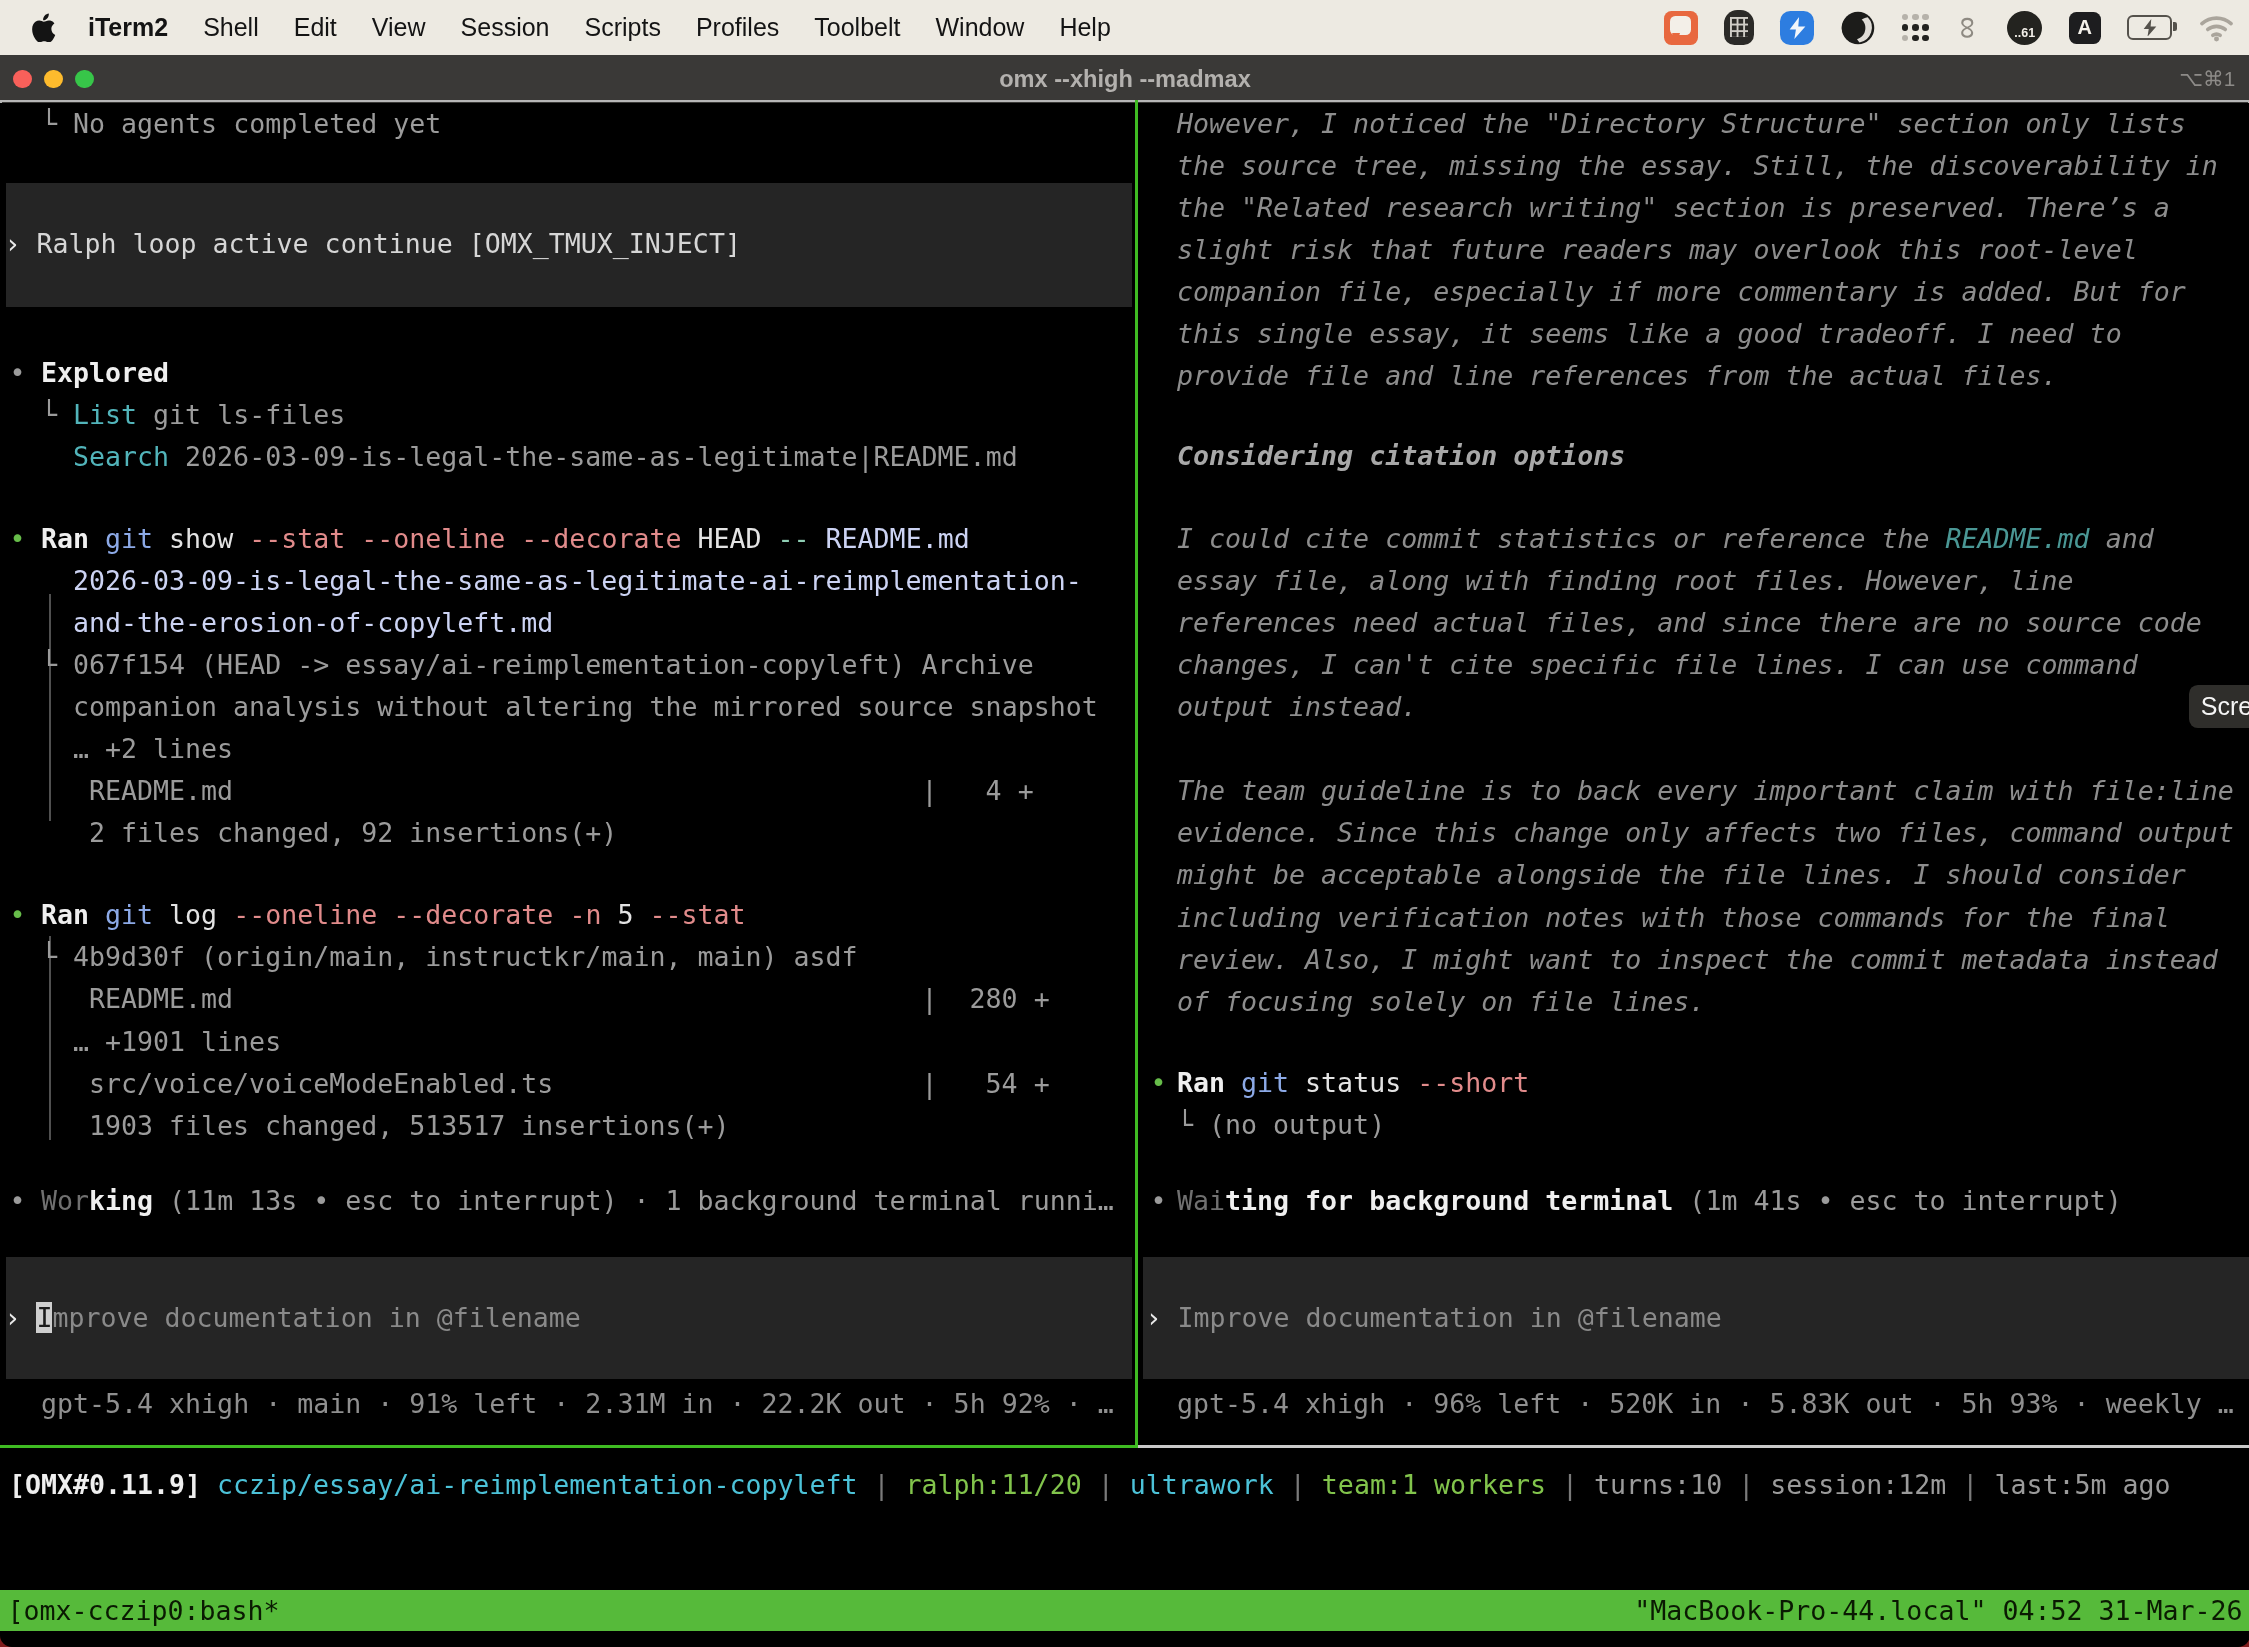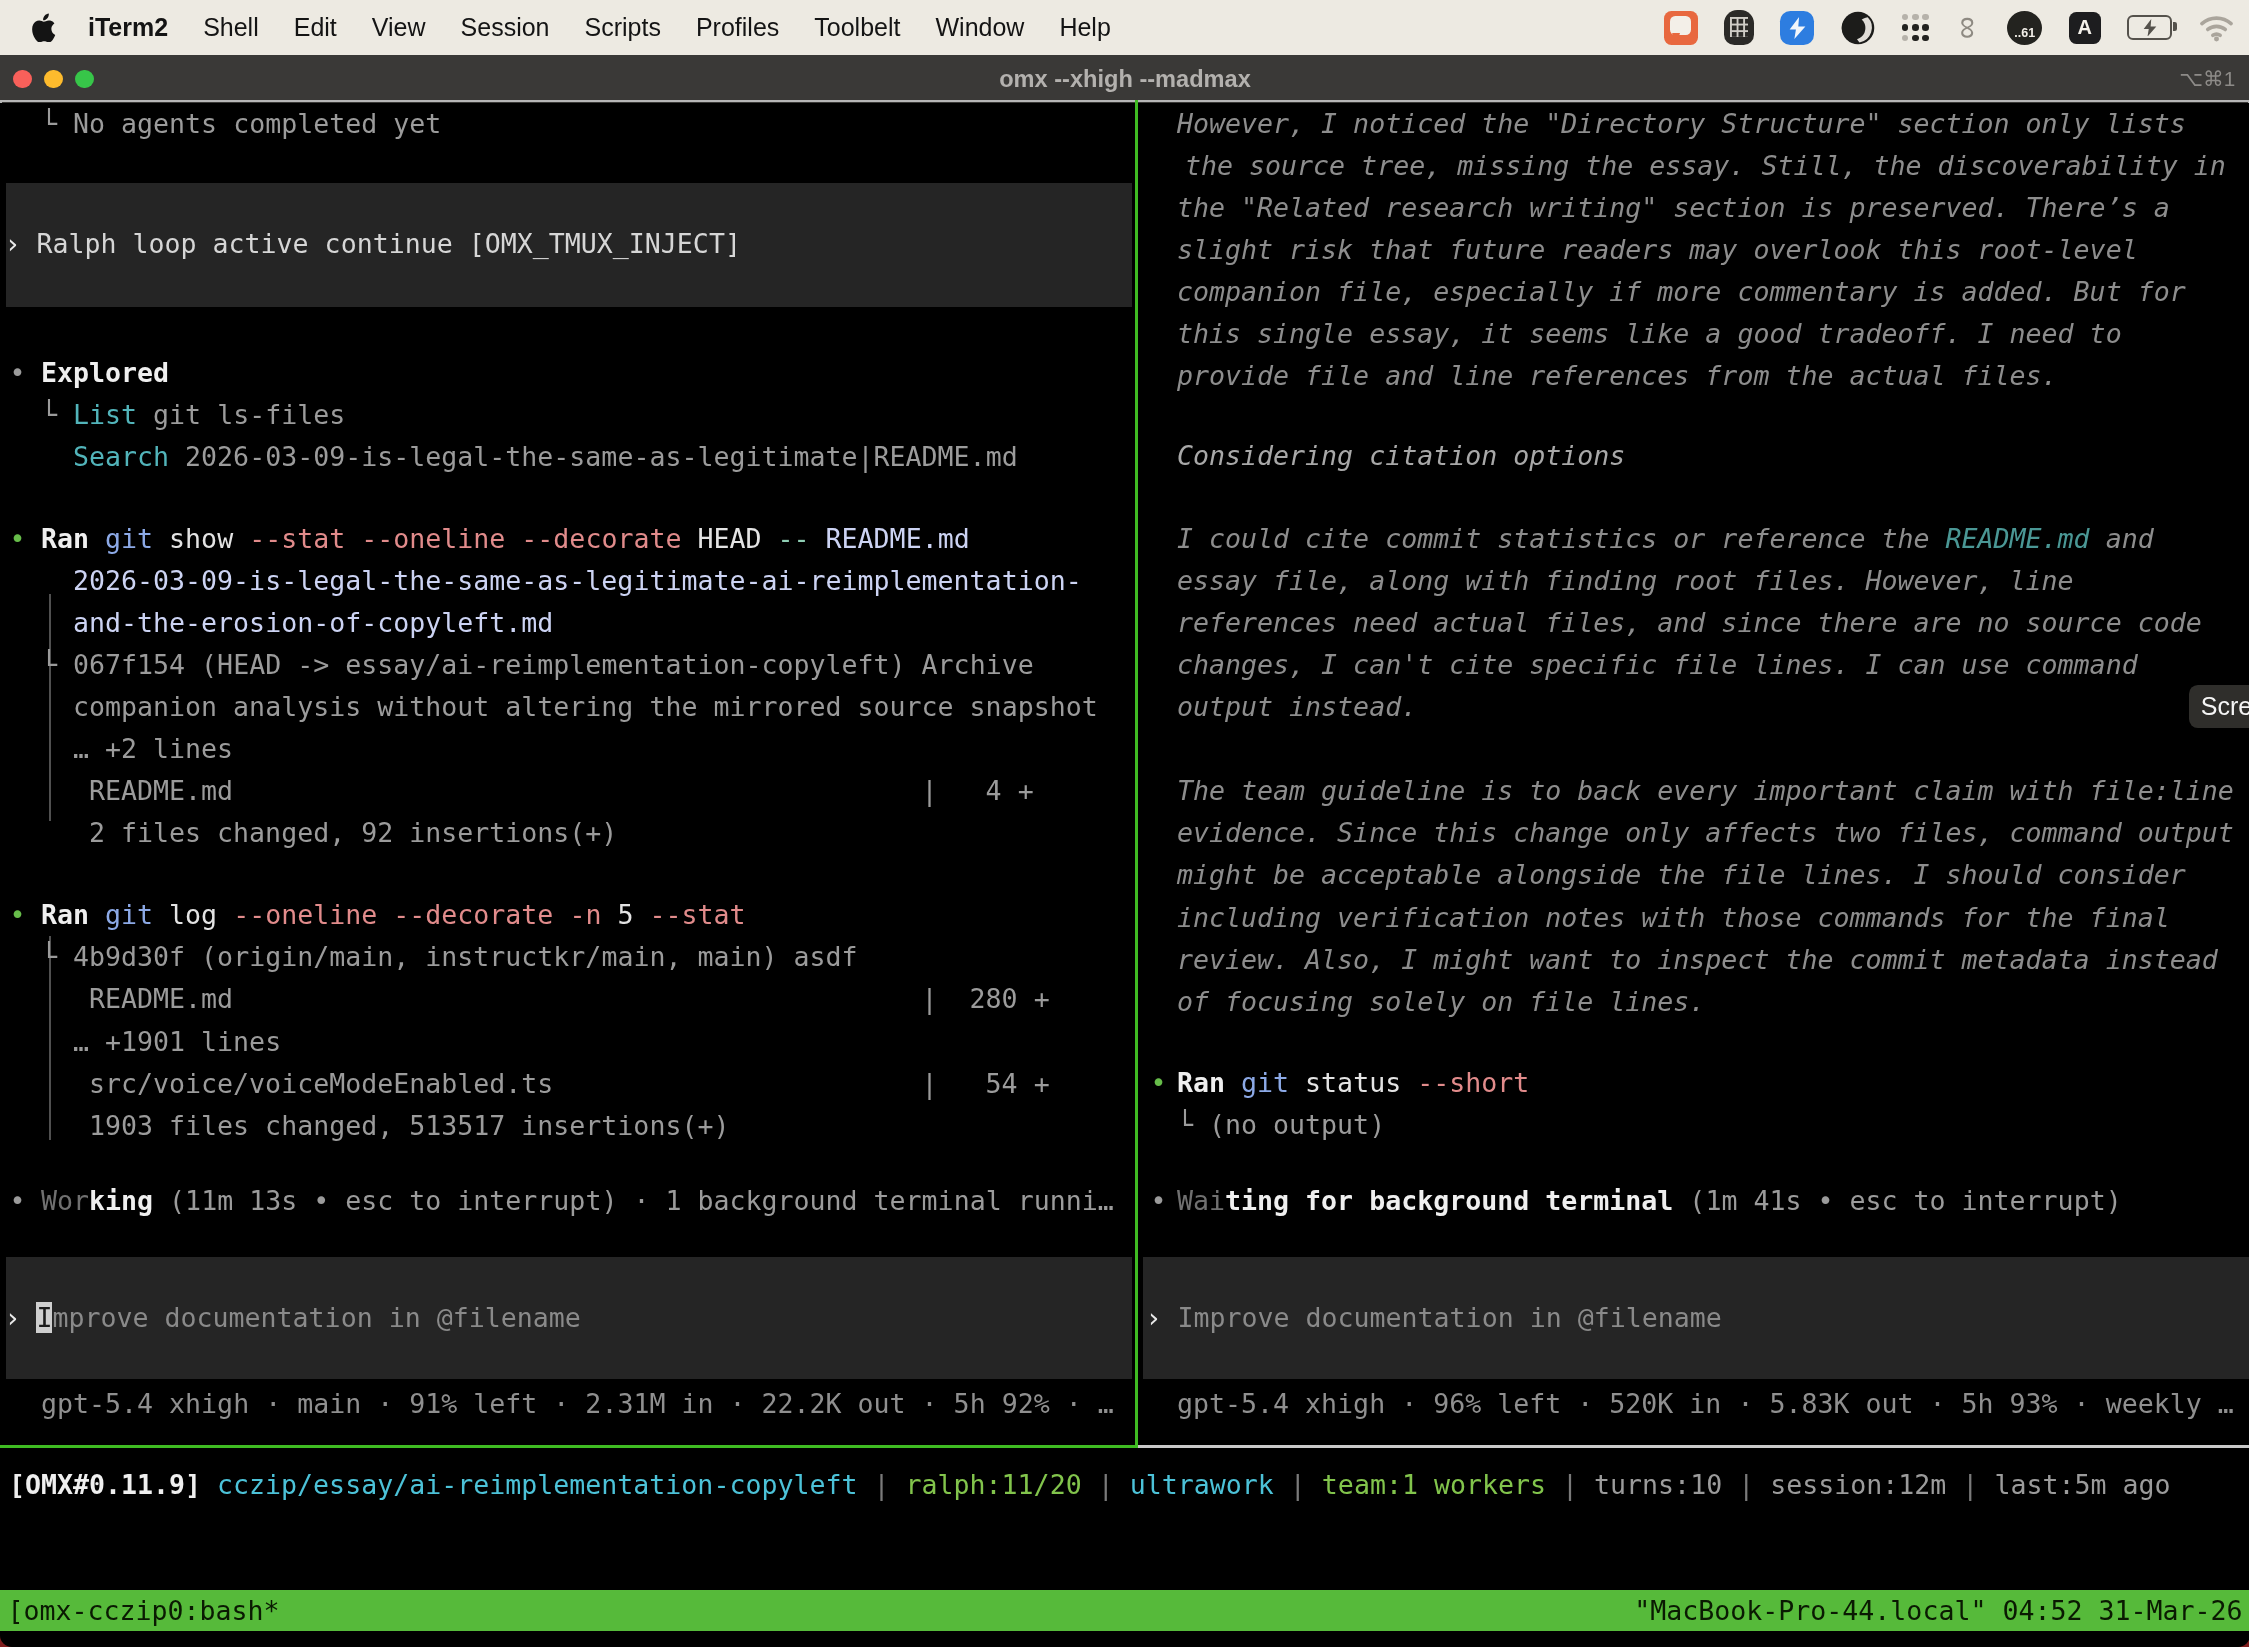--- a/index.html
+++ b/index.html
@@ -61,21 +61,21 @@
   #pane-right{left:1141px;width:1109px;}
   .pbox{position:absolute;left:5.9px;right:3px;background:#252525;}
   #pane-right .pbox{left:1.5px;right:1.5px;}
   .guide{position:absolute;width:1.5px;background:#505050;}
   .t-line{position:absolute;left:0;width:100%;height:42px;line-height:42px;font-size:26.6px;white-space:pre;}
   .t-line.it{font-style:italic;}
   .bull{position:absolute;left:9.6px;}
   .lt{position:absolute;top:0;}
   
   .s-gray{color:#9b9b9b}.s-dim{color:#707070}.s-dim2{color:#8d8d8d}
-  .s-hdr{color:#a8a8a8;font-weight:normal}
+  .s-hdr{color:#a8a8a8;font-weight:bold}
   .s-boldwhite{color:#efefef;font-weight:bold}.s-white{color:#e3e3e3}
   .s-teal{color:#52b4ba}.s-link{color:#4a9795}.s-blue{color:#8ca9e6}
   .s-pink{color:#e18b8b}.s-lav{color:#ccd3f3}.s-mint{color:#8fceb4}
   .s-cyan{color:#4cc2d8}.s-green2{color:#82c44c}.s-muted{color:#8f8f8f}
   .s-sep{color:#7a7a7a}.s-prompt{color:#eaeaea}.s-boxtext{color:#d6d6d6}
   .s-ph{color:#8a8a8a}
   .s-cursor{background:#cfcfcf;color:#1b1b1b;}
   .s-b-gray{color:#9b9b9b}.s-b-green{color:#67bd4a}
   
   #omxline{position:absolute;top:1409px;left:8.9px;height:42px;line-height:42px;font-size:26.6px;white-space:pre;}
@@ -204,21 +204,21 @@
         <div class="t-line" style="top: 918px;"><span class="lt" style="left: 73px;"><span class="s-gray">… +1901 lines</span></span></div>
         <div class="t-line" style="top: 960px;"><span class="lt" style="left: 89px;"><span class="s-gray">src/voice/voiceModeEnabled.ts                       |   54 +</span></span></div>
         <div class="t-line" style="top: 1002px;"><span class="lt" style="left: 89px;"><span class="s-gray">1903 files changed, 513517 insertions(+)</span></span></div>
         <div class="t-line" style="top: 1077px;"><span class="bull s-b-gray">•</span><span class="lt" style="left: 41px;"><span class="s-dim">Wor</span><span class="s-boldwhite">king</span><span class="s-gray"> (11m 13s • esc to interrupt) · 1 background terminal runni…</span></span></div>
         <div class="t-line" style="top: 1194px;"><span class="lt" style="left: 4.4px;"><span class="s-prompt">› </span><span class="s-cursor">I</span><span class="s-ph">mprove documentation in @filename</span></span></div>
         <div class="t-line" style="top: 1280px;"><span class="lt" style="left: 41px;"><span class="s-muted">gpt-5.4 xhigh · main · 91% left · 2.31M in · 22.2K out · 5h 92% · …</span></span></div>
       </div>
     <div class="pane" id="pane-right">
         <div class="pbox" style="top: 1154px; height: 122px;"></div>
         <div class="t-line it" style="top: 0px;"><span class="lt" style="left: 36px;"><span class="s-dim2">However, I noticed the "Directory Structure" section only lists</span></span></div>
-        <div class="t-line it" style="top: 42px;"><span class="lt" style="left: 44px; text-align: center;"><span class="s-dim2">the source tree, missing the essay. Still, the discoverability in</span></span></div>
+        <div class="t-line it" style="top: 42px;"><span class="lt" style="left: 36px; text-align: center;"><span class="s-dim2">the source tree, missing the essay. Still, the discoverability in</span></span></div>
         <div class="t-line it" style="top: 84px;"><span class="lt" style="left: 36px;"><span class="s-dim2">the "Related research writing" section is preserved. There’s a</span></span></div>
         <div class="t-line it" style="top: 126px;"><span class="lt" style="left: 36px;"><span class="s-dim2">slight risk that future readers may overlook this root-level</span></span></div>
         <div class="t-line it" style="top: 168px;"><span class="lt" style="left: 36px;"><span class="s-dim2">companion file, especially if more commentary is added. But for</span></span></div>
         <div class="t-line it" style="top: 210px;"><span class="lt" style="left: 36px;"><span class="s-dim2">this single essay, it seems like a good tradeoff. I need to</span></span></div>
         <div class="t-line it" style="top: 252px;"><span class="lt" style="left: 36px;"><span class="s-dim2">provide file and line references from the actual files.</span></span></div>
         <div class="t-line it" style="top: 332px;"><span class="lt" style="left: 36px;"><span class="s-hdr">Considering citation options</span></span></div>
         <div class="t-line it" style="top: 457px;"><span class="lt" style="left: 36px;"><span class="s-dim2">essay file, along with finding root files. However, line</span></span></div>
         <div class="t-line it" style="top: 415px;"><span class="lt" style="left: 36px;"><span class="s-dim2">I could cite commit statistics or reference the </span><span class="s-link">README.md</span><span class="s-dim2"> and</span></span></div>
         <div class="t-line it" style="top: 499px;"><span class="lt" style="left: 36px;"><span class="s-dim2">references need actual files, and since there are no source code</span></span></div>
         <div class="t-line it" style="top: 541px;"><span class="lt" style="left: 36px;"><span class="s-dim2">changes, I can't cite specific file lines. I can use command</span></span></div>

